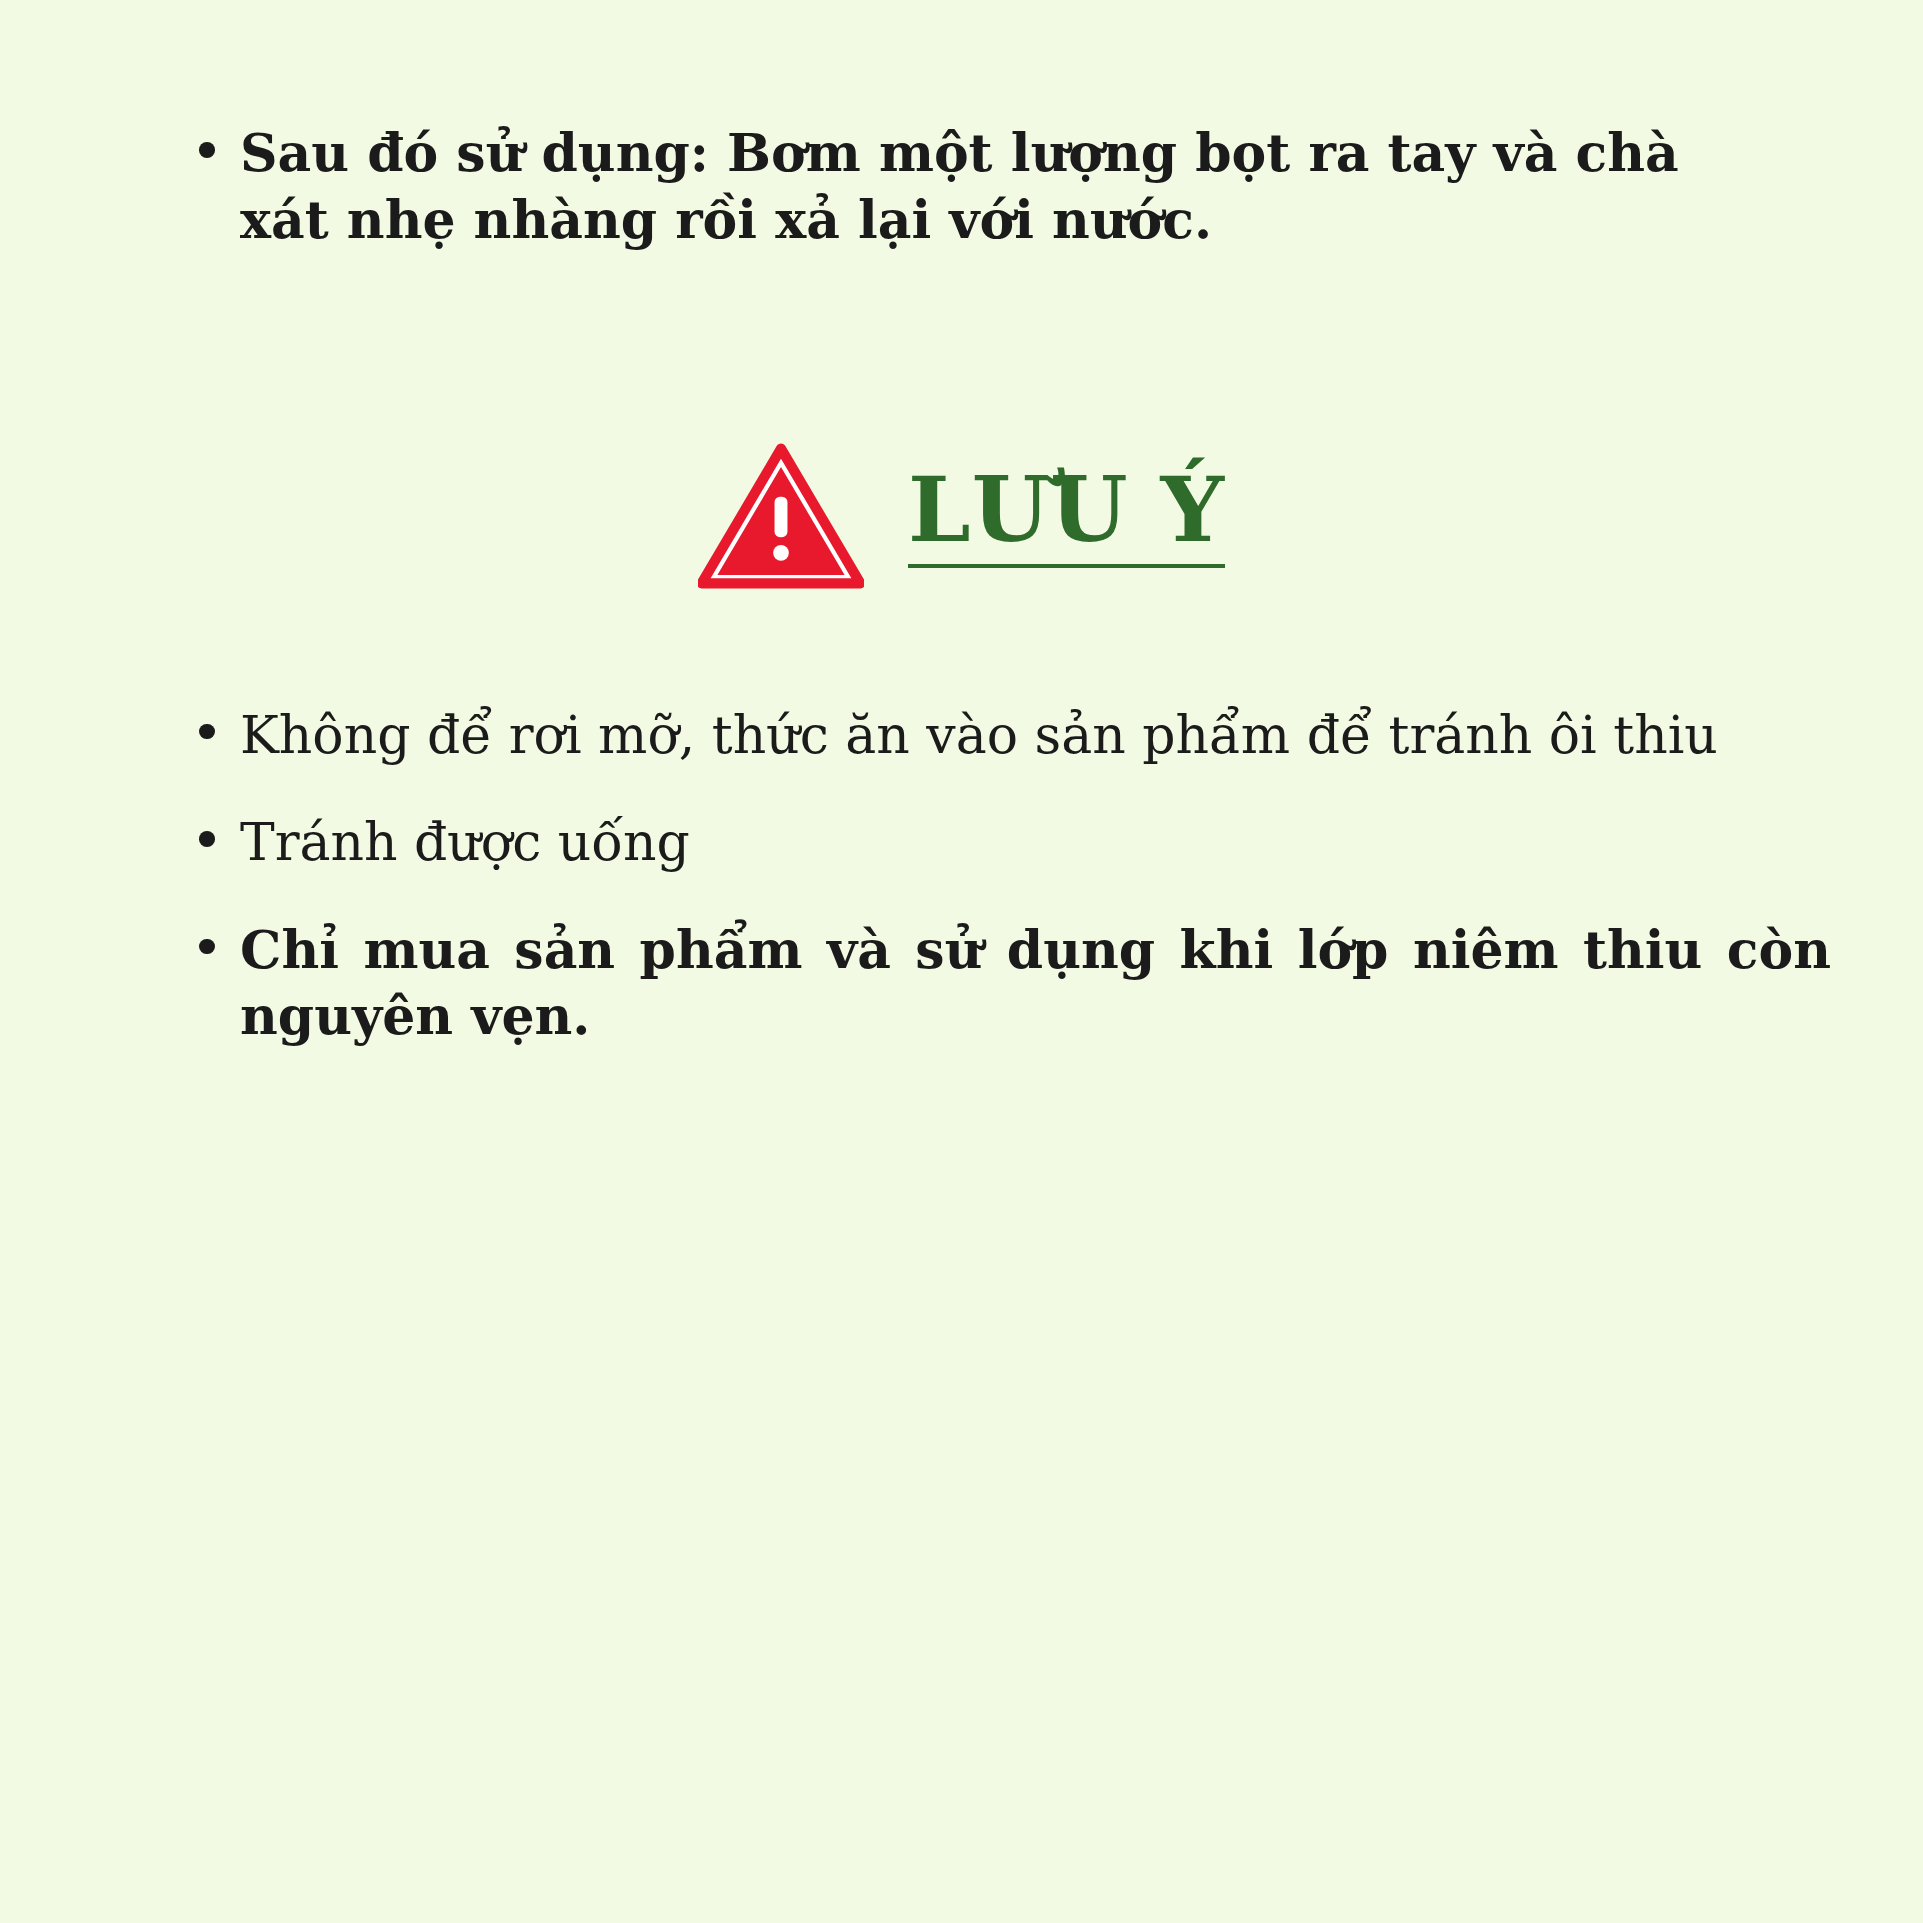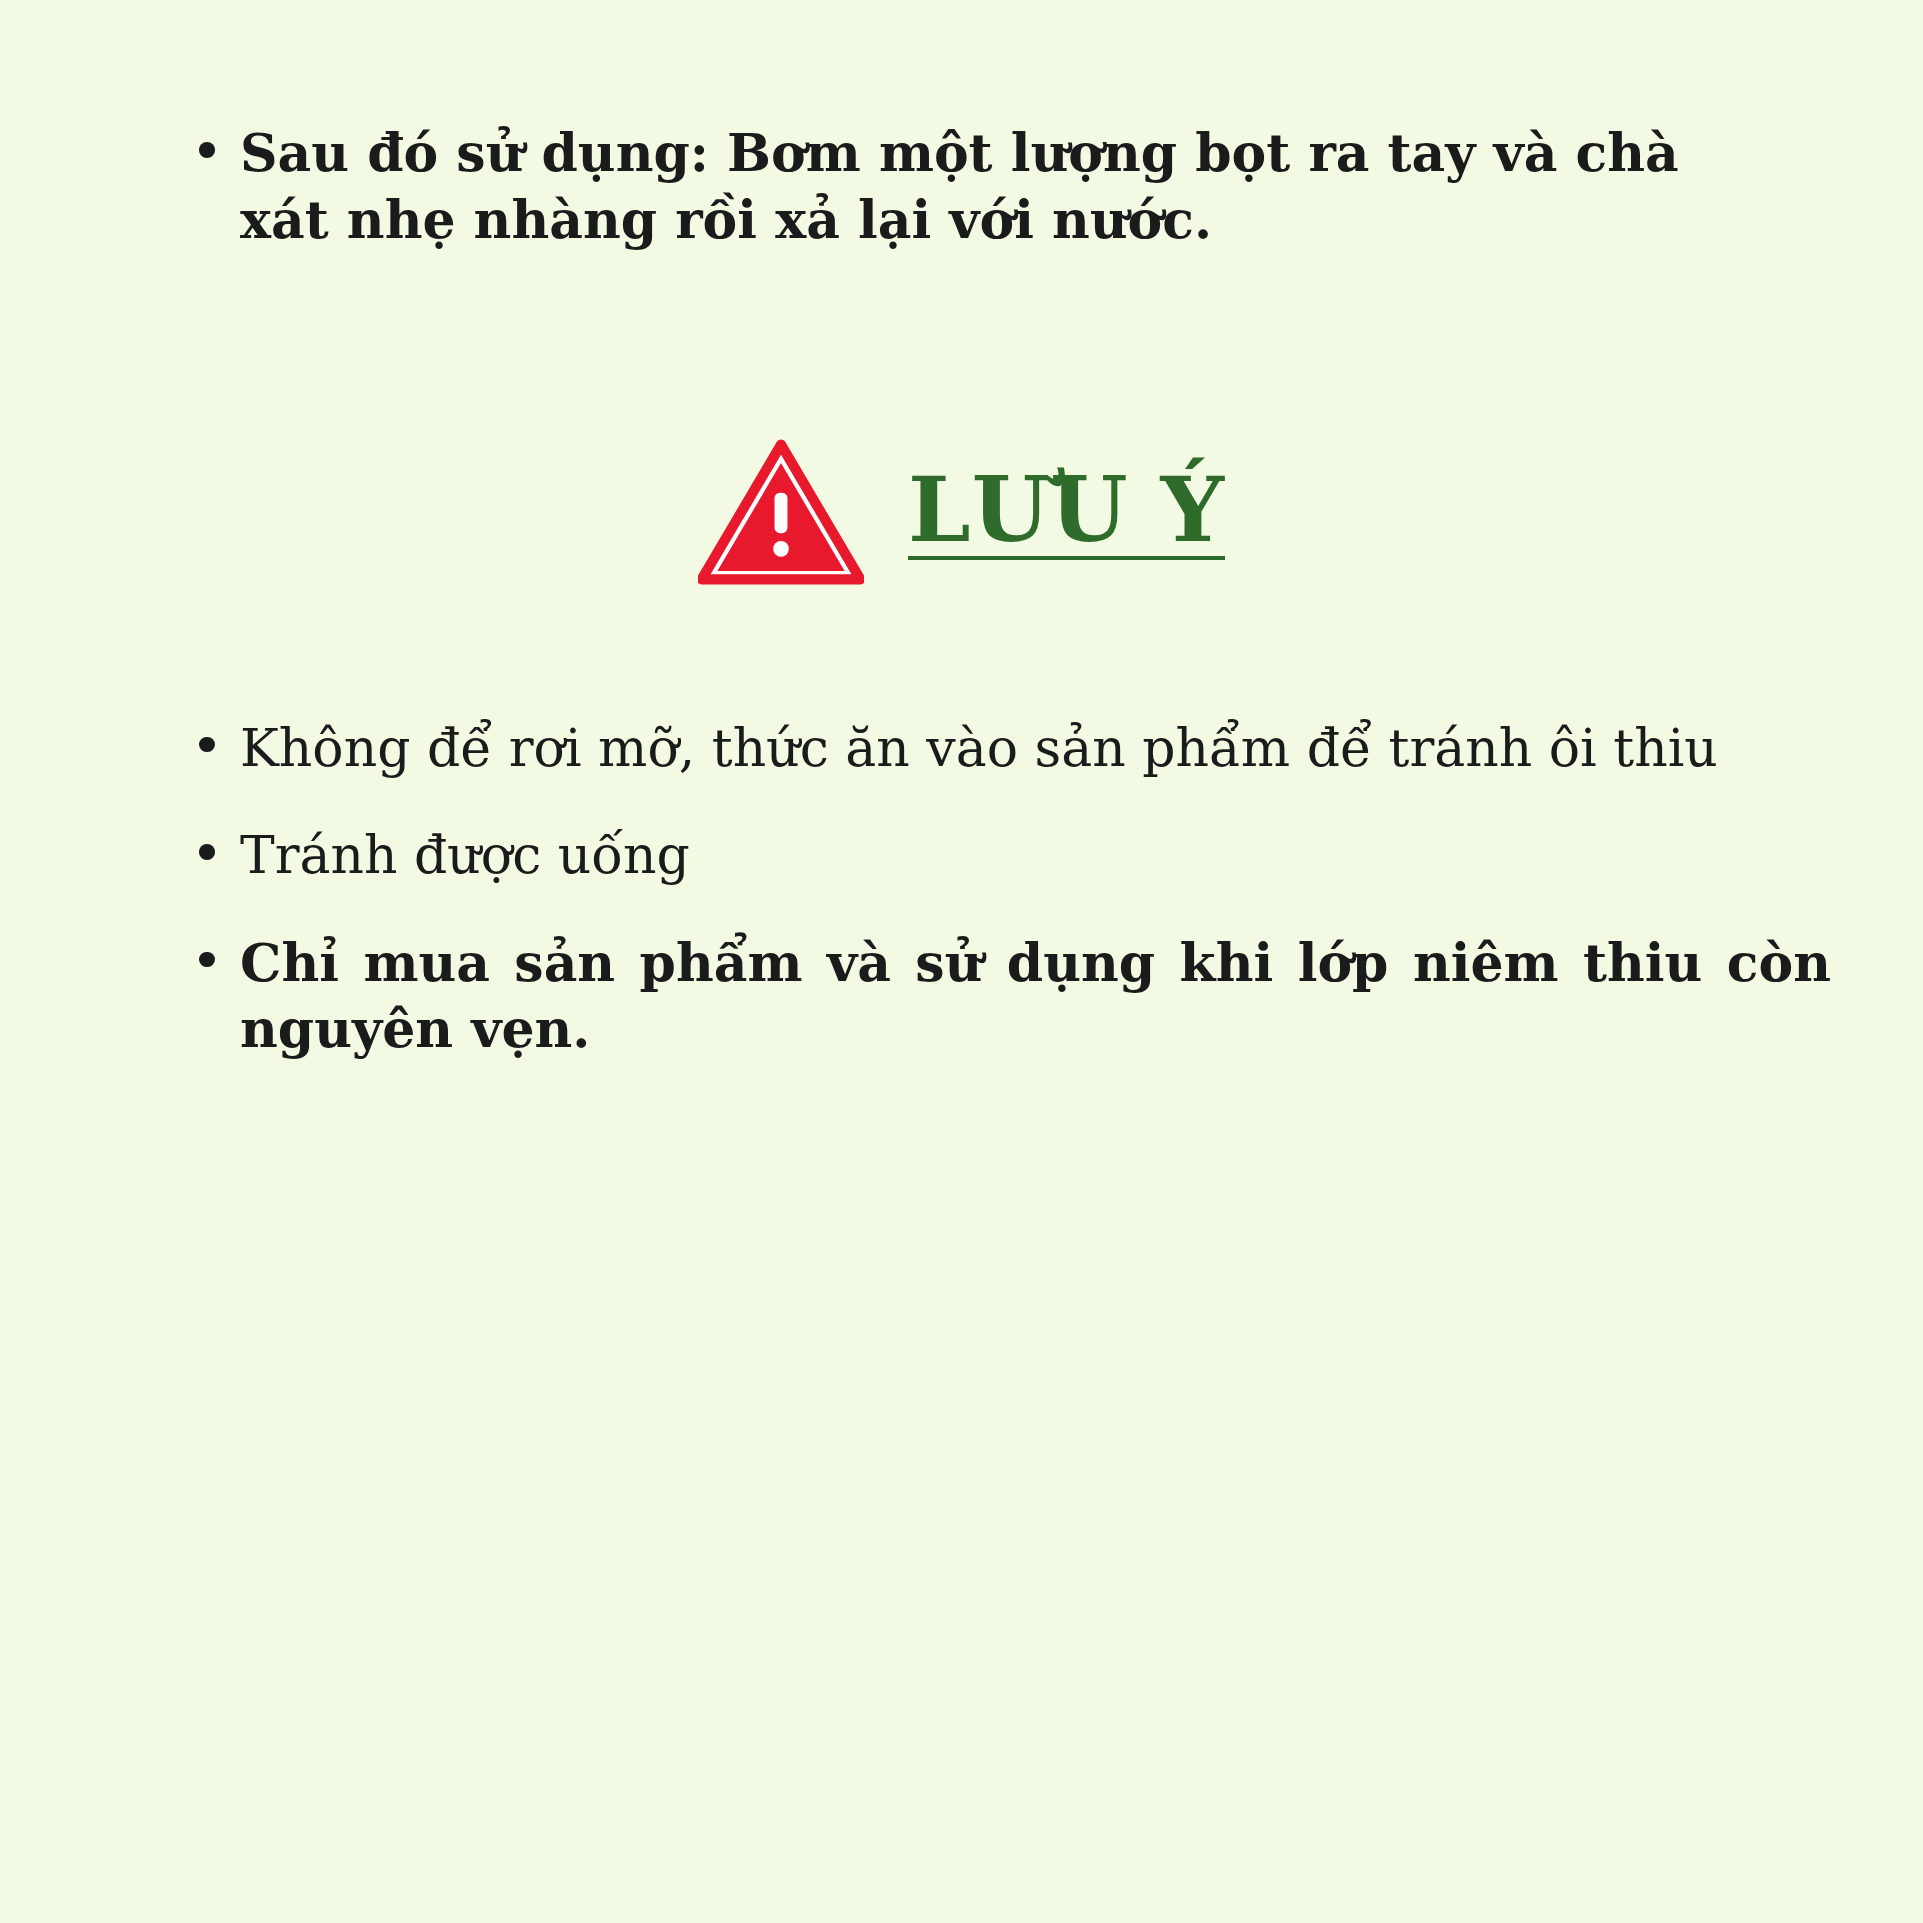--- a/index.html
+++ b/index.html
@@ -43,21 +43,21 @@
     margin: 0;
     padding: 0;
     list-style: none;
   }
   .list-top {
     margin-top: 120px;
     padding-left: 192px;
     padding-right: 148px;
   }
   .list-bottom {
-    margin-top: 81px;
+    margin-top: 60px;
     padding-left: 192px;
     padding-right: 92px;
   }
   .list li {
     position: relative;
     padding-left: 48px;
     margin-bottom: 41px;
     font-size: 52px;
     line-height: 1.28;
     color: #1b1b1b;
@@ -90,21 +90,21 @@
     flex: 0 0 auto;
     display: block;
   }
   .warn-title {
     font-family: "DejaVu Serif", "Liberation Serif", serif;
     font-weight: bold;
     font-size: 89px;
     line-height: 1.0;
     color: #2f6b2b;
     border-bottom: 4.6px solid #2f6b2b;
-    padding-bottom: 2px;
+    padding-bottom: 10px;
     letter-spacing: 0.9px;
   }
 </style>
 </head>
 <body>
 
 <div class="page">
 
 
   <ul class="list list-top">

